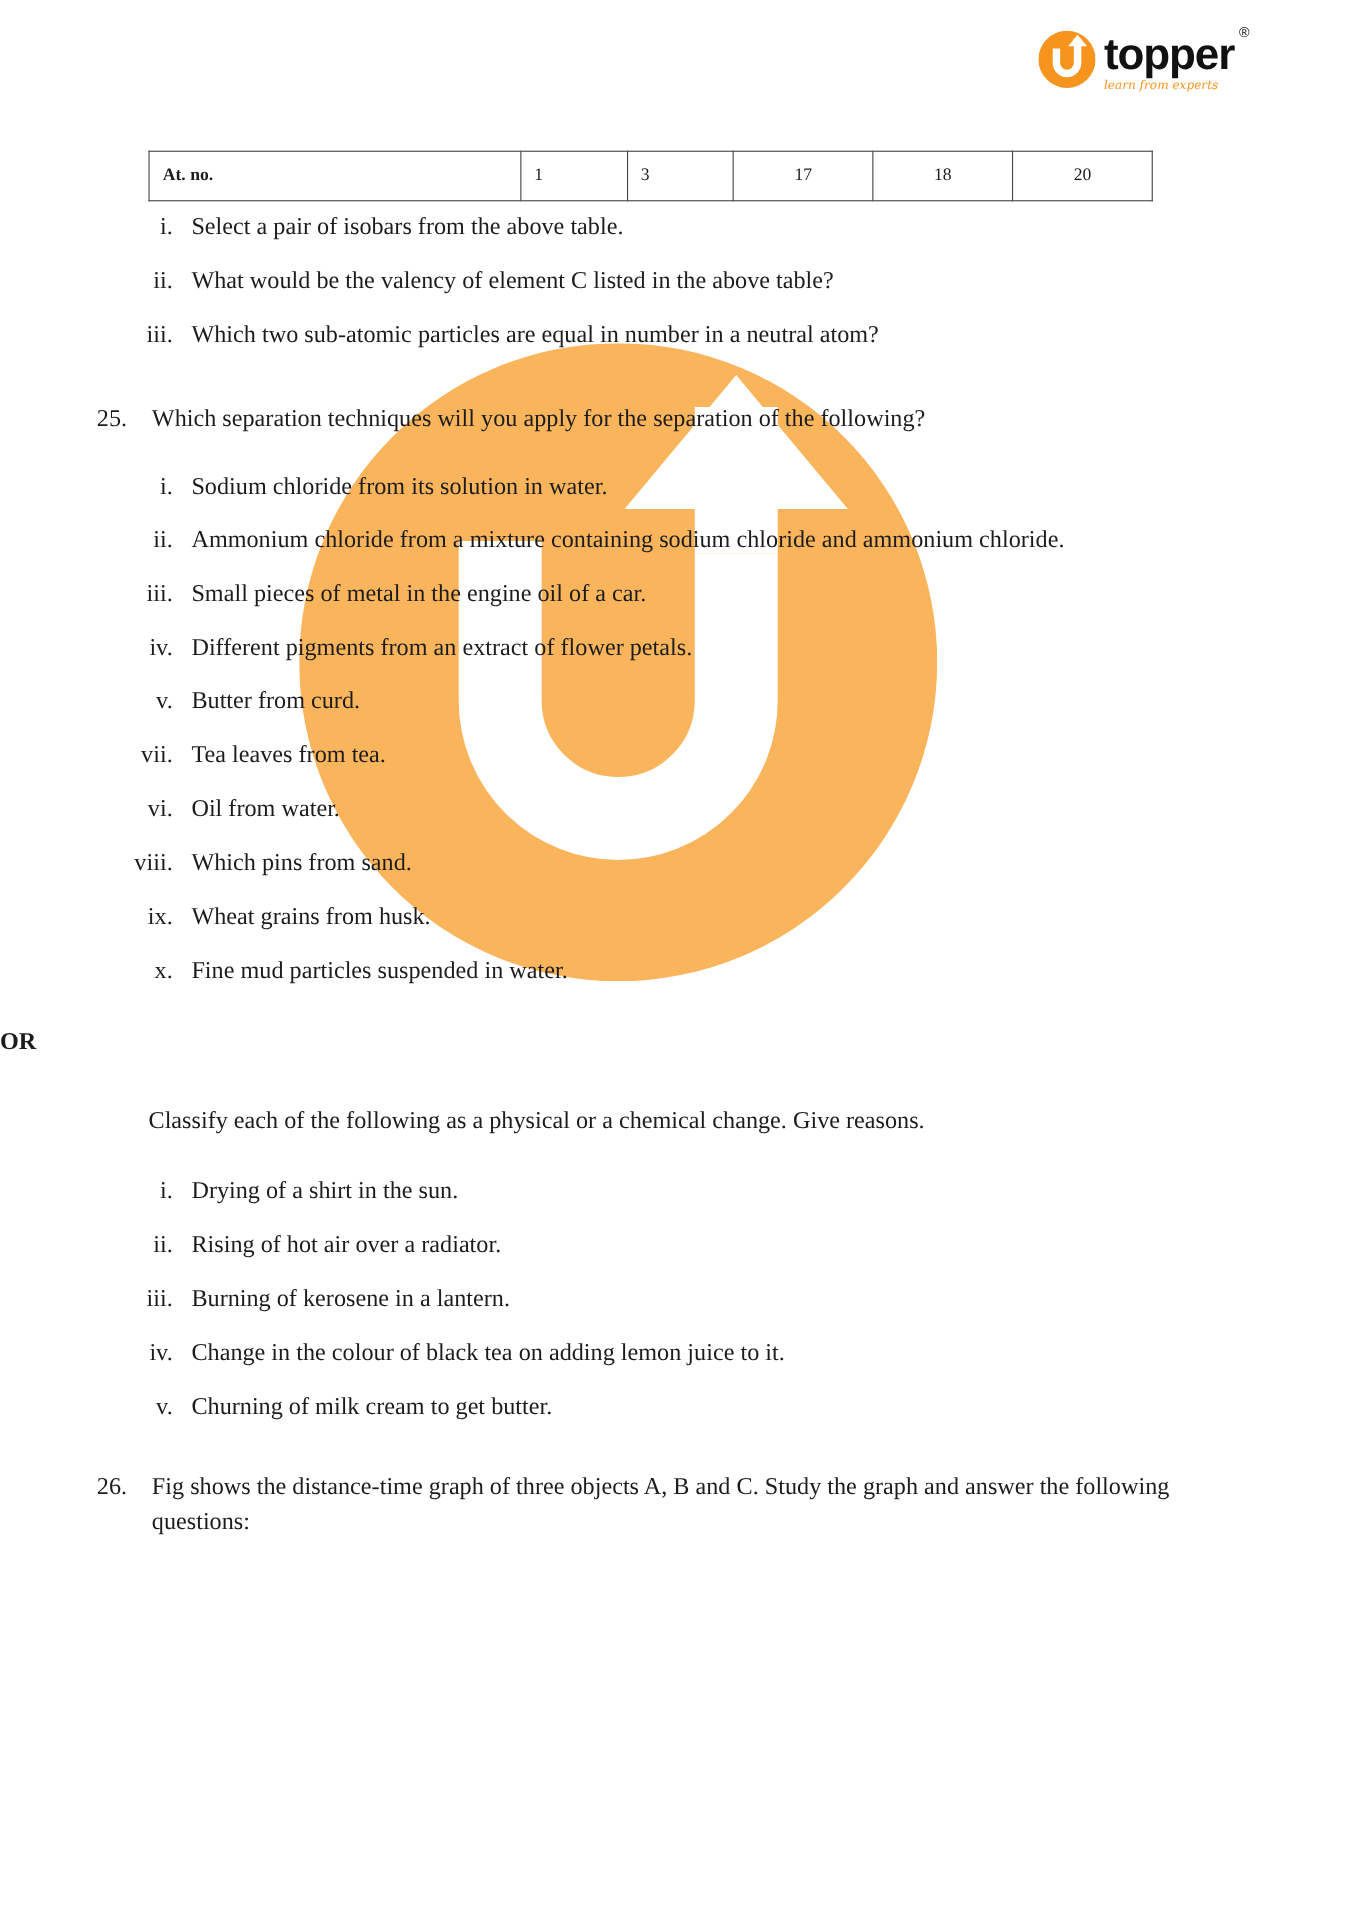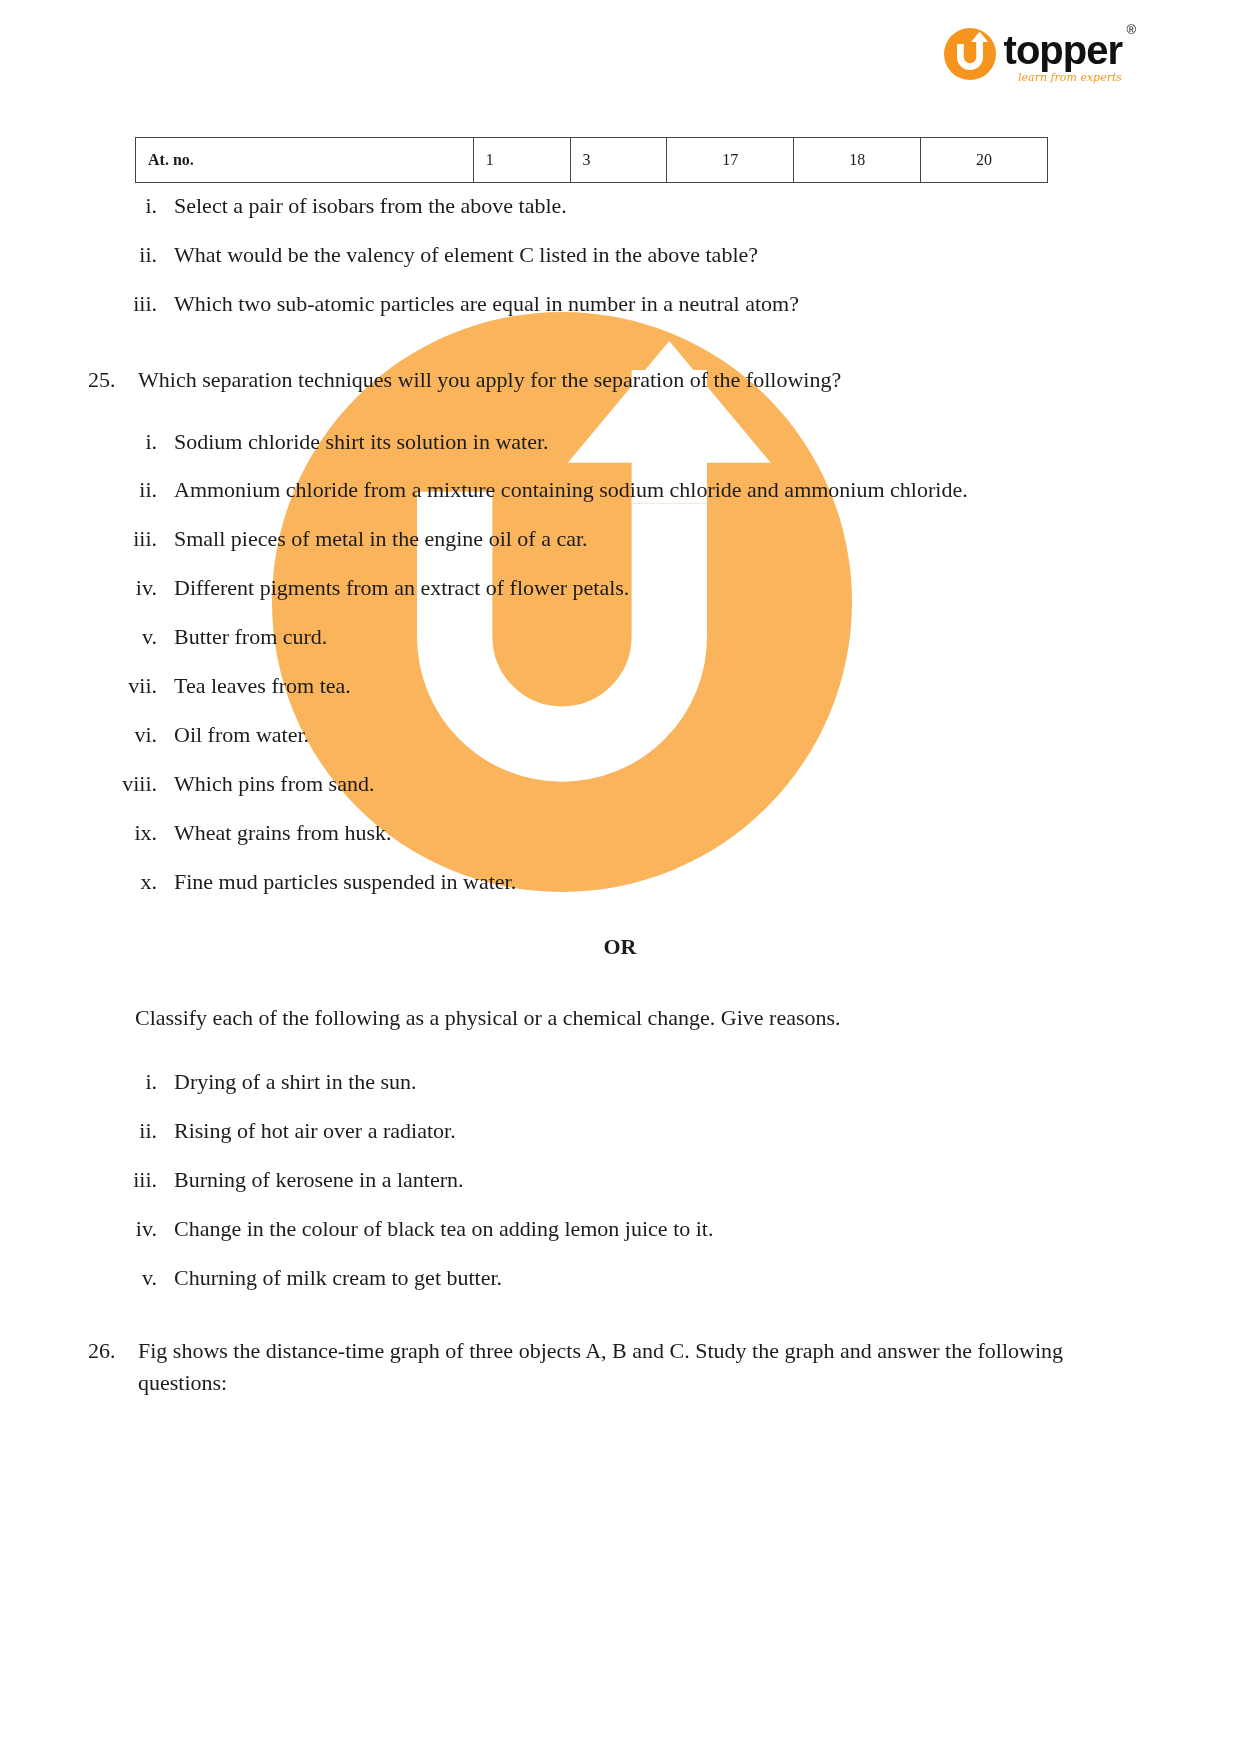--- a/index.html
+++ b/index.html
@@ -54,21 +54,21 @@
     right: -14px;
     font-family: "Liberation Sans", sans-serif;
     font-size: 13px;
     color: #111111;
   }
   .brand-tagline {
     font-family: "DejaVu Serif", serif;
     font-style: italic;
     font-size: 11px;
     color: #f7941e;
-    text-align: right;
+    text-align: left;
     margin-top: 1px;
   }
 
   
   .atno-table {
     position: absolute;
     left: 135px;
     top: 137px;
     width: 913px;
     border-collapse: collapse;
@@ -90,21 +90,21 @@
   .rlist { margin-left: 95px; }
   .rrow { display: flex; margin-bottom: 17px; line-height: 1.45; }
   .rnum { width: 62px; text-align: right; flex: 0 0 62px; }
   .rtext { margin-left: 17px; max-width: 900px; }
 
   .qrow { display: flex; margin-left: 88px; line-height: 1.45; }
   .qnum { width: 46px; flex: 0 0 46px; }
   .qtext { margin-left: 4px; max-width: 930px; }
 
   .or-line {
-    text-align: center;
+    text-align: left;
     font-weight: bold;
     width: 100%;
     margin: 0;
   }
 
   .plain-line { margin-left: 135px; max-width: 960px; line-height: 1.45; }
 
   
   .sp { width: 100%; }
 </style>
@@ -170,21 +170,21 @@
     <div class="qrow">
       <span class="qnum">25.</span>
       <span class="qtext">Which separation techniques will you apply for the separation of the following?</span>
     </div>
 
     <div class="sp" style="height: 30px;"></div>
 
     <div class="rlist">
       <div class="rrow">
         <span class="rnum">i.</span>
-        <span class="rtext">Sodium chloride shirt its solution in water.</span>
+        <span class="rtext">Sodium chloride from its solution in water.</span>
       </div>
       <div class="rrow">
         <span class="rnum">ii.</span>
         <span class="rtext">Ammonium chloride from a mixture containing sodium chloride and ammonium chloride.</span>
       </div>
       <div class="rrow">
         <span class="rnum">iii.</span>
         <span class="rtext">Small pieces of metal in the engine oil of a car.</span>
       </div>
       <div class="rrow">

